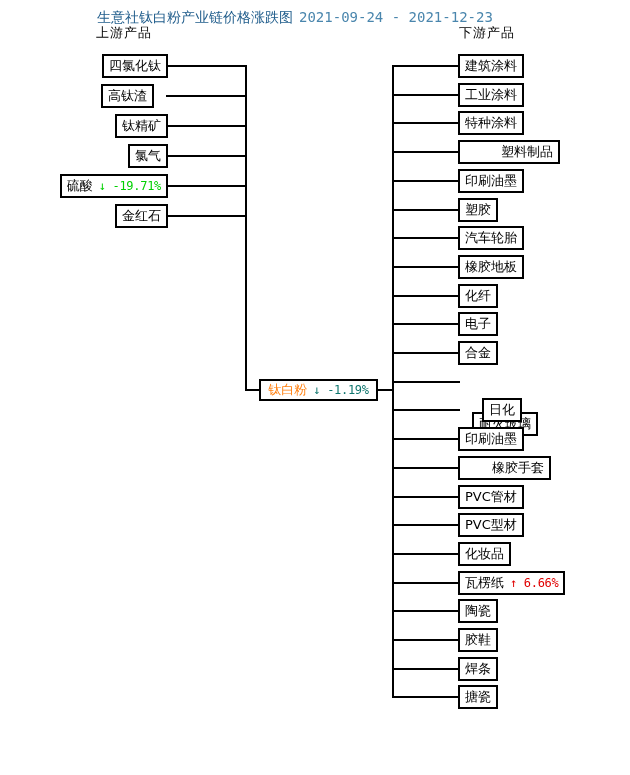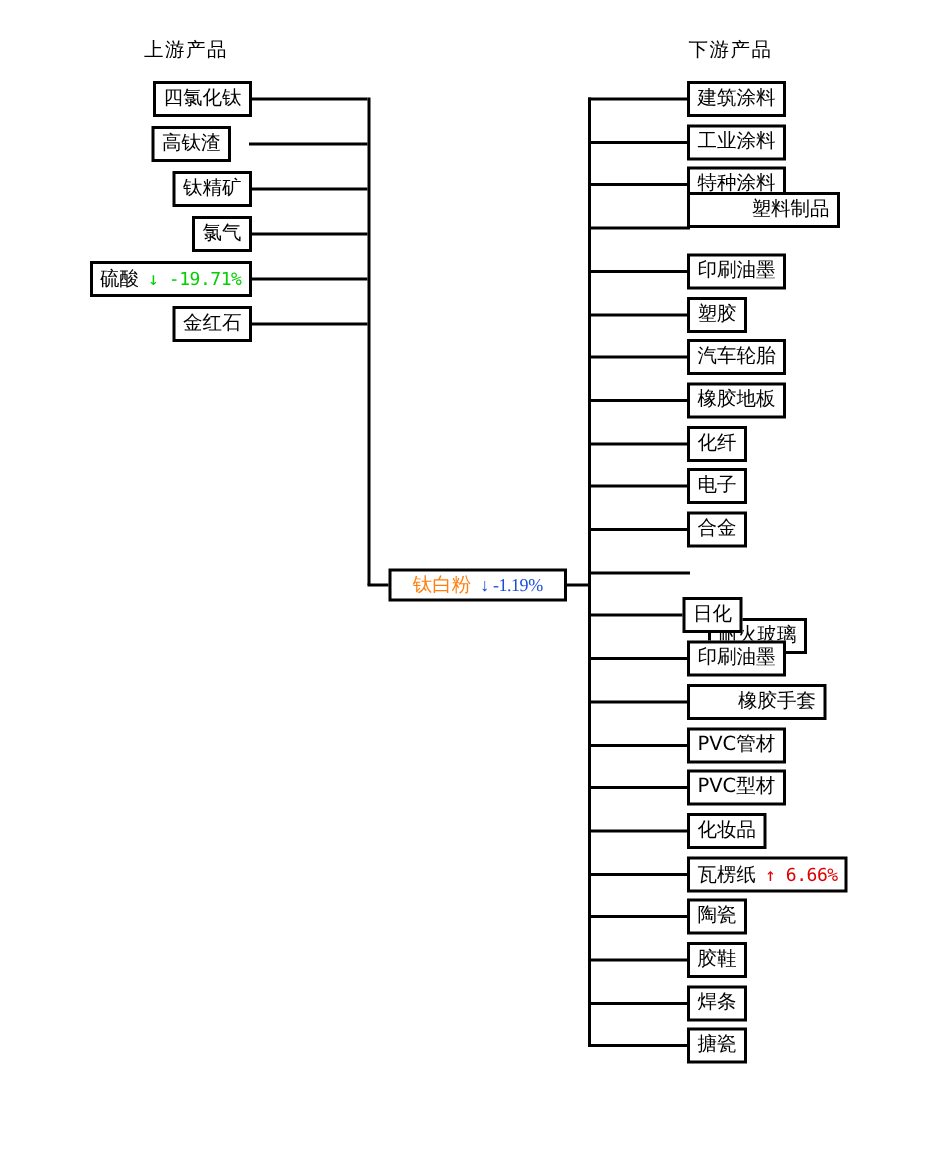--- a/index.html
+++ b/index.html
@@ -85,36 +85,39 @@
     left: 259px;
     top: 379px;
     width: 119px;
     height: 22px;
     line-height: 18px;
     border: 2px solid #000000;
     text-align: center;
     padding: 0 4px;
   }
   .node.center .nm { color: #ff7f0e; font-size: 13px; }
-  .node.center .pct { color: #1d4ed8; font-family: Liberation Serif, serif; }
+  .node.center .pct { color: #0f766e; }
 
   
   .ln {
     position: absolute;
     background: #000000;
     z-index: 1;
   }
   .ln.h { height: 2px; }
   .ln.v { width: 2px; }
 </style>
 </head>
 <body>
 
 <div id="canvas">
 
+  <div class="title-row">
+    <span class="title-main">生意社钛白粉产业链价格涨跌图</span><span class="title-dates">2021-09-24 - 2021-12-23</span>
+  </div>
 
   <div class="col-header upstream">上游产品</div>
   <div class="col-header downstream">下游产品</div>
 
   <div id="lines">
       <div class="ln h" style="left: 166px; top: 65px; width: 79px;"></div>
       <div class="ln h" style="left: 166px; top: 95px; width: 79px;"></div>
       <div class="ln h" style="left: 166px; top: 125px; width: 79px;"></div>
       <div class="ln h" style="left: 166px; top: 155px; width: 79px;"></div>
       <div class="ln h" style="left: 166px; top: 185px; width: 79px;"></div>
@@ -152,30 +155,30 @@
       <div class="node up-node" style="top: 84px; right: 476px;"><span class="nm">高钛渣</span></div>
       <div class="node up-node" style="top: 114px; right: 462px;"><span class="nm">钛精矿</span></div>
       <div class="node up-node" style="top: 144px; right: 462px;"><span class="nm">氯气</span></div>
       <div class="node up-node" style="top: 174px; right: 462px;"><span class="nm">硫酸</span><span class="pct down">↓ -19.71%</span></div>
       <div class="node up-node" style="top: 204px; right: 462px;"><span class="nm">金红石</span></div>
     </div>
   <div id="downstream-nodes">
       <div class="node down-node" style="top: 54px; left: 458px;"><span class="nm">建筑涂料</span></div>
       <div class="node down-node" style="top: 83px; left: 458px;"><span class="nm">工业涂料</span></div>
       <div class="node down-node" style="top: 111px; left: 458px;"><span class="nm">特种涂料</span></div>
-      <div class="node down-node" style="top: 128px; left: 458px; padding-left: 41px;"><span class="nm">塑料制品</span></div>
+      <div class="node down-node" style="top: 140px; left: 458px; padding-left: 41px;"><span class="nm">塑料制品</span></div>
       <div class="node down-node" style="top: 169px; left: 458px;"><span class="nm">印刷油墨</span></div>
       <div class="node down-node" style="top: 198px; left: 458px;"><span class="nm">塑胶</span></div>
       <div class="node down-node" style="top: 226px; left: 458px;"><span class="nm">汽车轮胎</span></div>
       <div class="node down-node" style="top: 255px; left: 458px; text-align: right;"><span class="nm">橡胶地板</span></div>
       <div class="node down-node" style="top: 284px; left: 458px;"><span class="nm">化纤</span></div>
       <div class="node down-node" style="top: 312px; left: 458px;"><span class="nm">电子</span></div>
       <div class="node down-node" style="top: 341px; left: 458px;"><span class="nm">合金</span></div>
       <div class="node down-node" style="top: 370px; left: 472px; margin-top: 42px;"><span class="nm">耐火玻璃</span></div>
-      <div class="node down-node" style="top: 398px; left: 455px;"><span class="nm">日化</span></div>
+      <div class="node down-node" style="top: 398px; left: 482px;"><span class="nm">日化</span></div>
       <div class="node down-node" style="top: 427px; left: 458px;"><span class="nm">印刷油墨</span></div>
       <div class="node down-node" style="top: 456px; left: 458px; padding-left: 32px;"><span class="nm">橡胶手套</span></div>
       <div class="node down-node" style="top: 485px; left: 458px;"><span class="nm">PVC管材</span></div>
       <div class="node down-node" style="top: 513px; left: 458px;"><span class="nm">PVC型材</span></div>
       <div class="node down-node" style="top: 542px; left: 458px;"><span class="nm">化妆品</span></div>
       <div class="node down-node" style="top: 571px; left: 458px;"><span class="nm">瓦楞纸</span><span class="pct up">↑ 6.66%</span></div>
       <div class="node down-node" style="top: 599px; left: 458px;"><span class="nm">陶瓷</span></div>
       <div class="node down-node" style="top: 628px; left: 458px;"><span class="nm">胶鞋</span></div>
       <div class="node down-node" style="top: 657px; left: 458px;"><span class="nm">焊条</span></div>
       <div class="node down-node" style="top: 685px; left: 458px;"><span class="nm">搪瓷</span></div>

